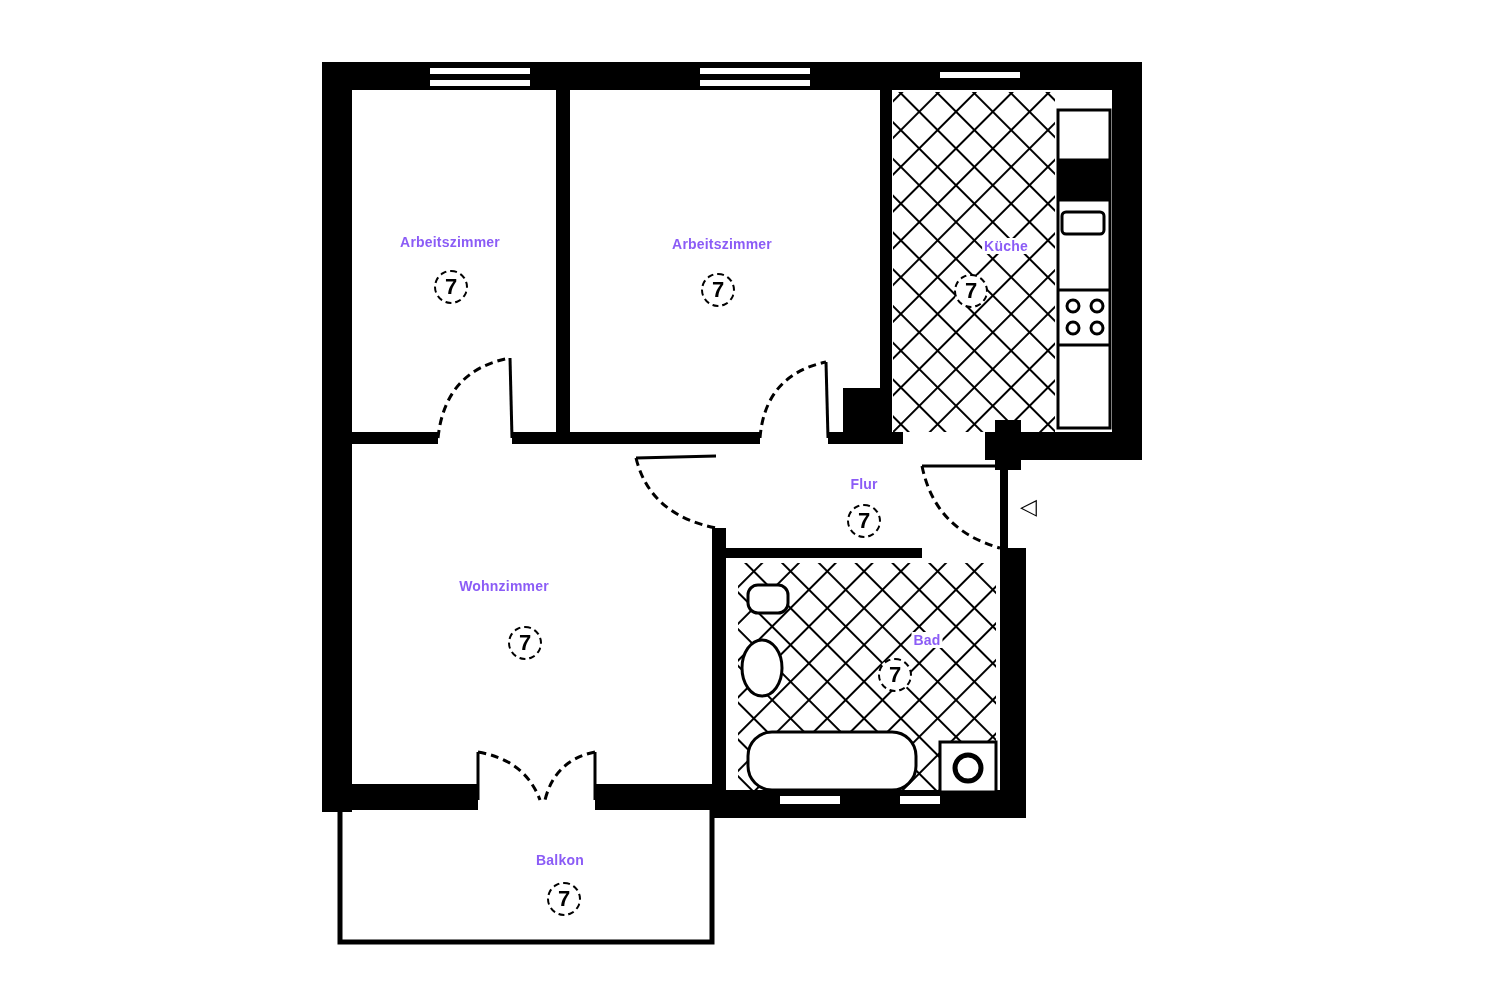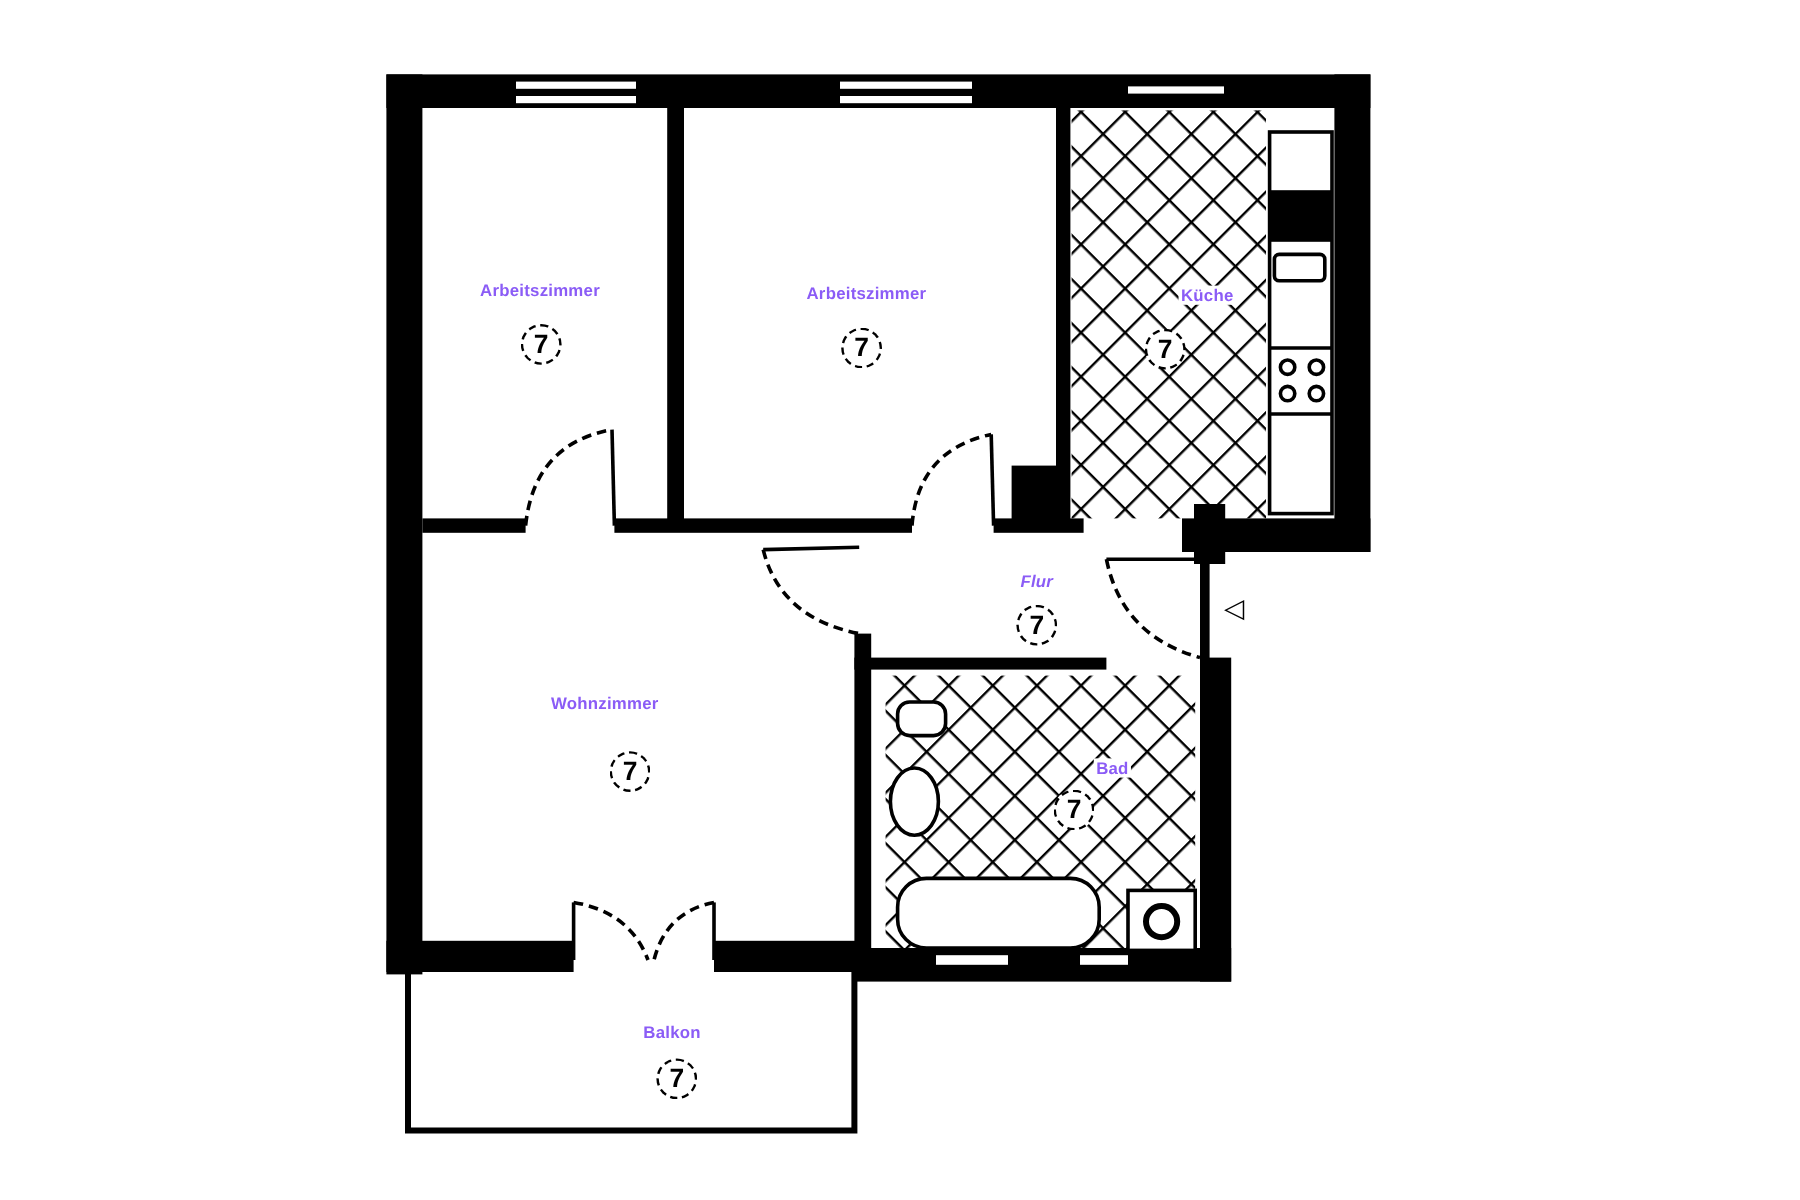--- a/index.html
+++ b/index.html
@@ -113,21 +113,21 @@
 
 <div class="label" style="left:450px;top:234px;">Arbeitszimmer</div>
 <div class="badge" style="left:451px;top:270px;">7</div>
 
 <div class="label" style="left:722px;top:236px;">Arbeitszimmer</div>
 <div class="badge" style="left:718px;top:273px;">7</div>
 
 <div class="label" style="left:970px;top:238px;background:#fff;padding:0 2px;margin-left:36px;">Küche</div>
 <div class="badge" style="left:971px;top:274px;background:#fff;">7</div>
 
-<div class="label" style="left:864px;top:476px;font-style:italic;">Flur</div>
+<div class="label" style="left:864px;top:476px;">Flur</div>
 <div class="badge" style="left:864px;top:504px;">7</div>
 
 <div class="label" style="left:504px;top:578px;">Wohnzimmer</div>
 <div class="badge" style="left:525px;top:626px;">7</div>
 
 <div class="label" style="left:927px;top:632px;background:#fff;padding:0 2px;">Bad</div>
 <div class="badge" style="left:895px;top:658px;background:#fff;">7</div>
 
 <div class="label" style="left:560px;top:852px;text-align:center;">Balkon</div>
 <div class="badge" style="left:564px;top:882px;">7</div>

